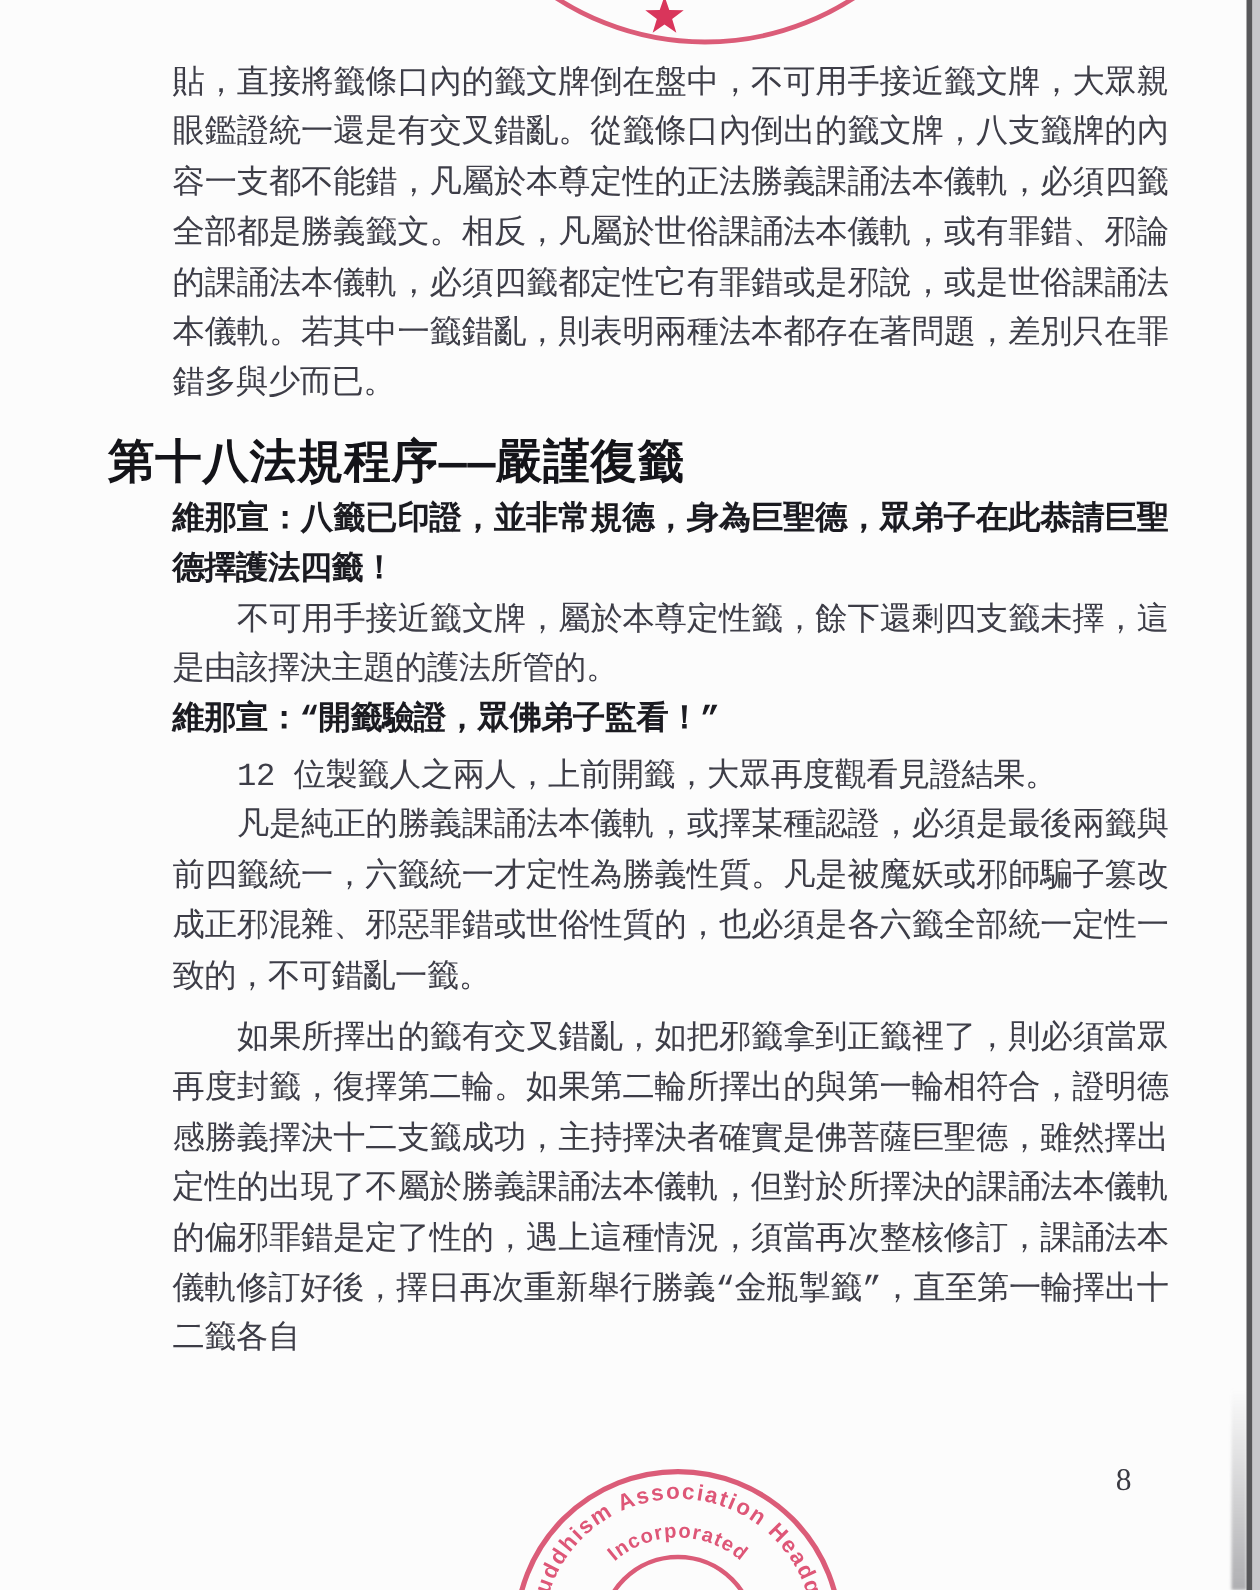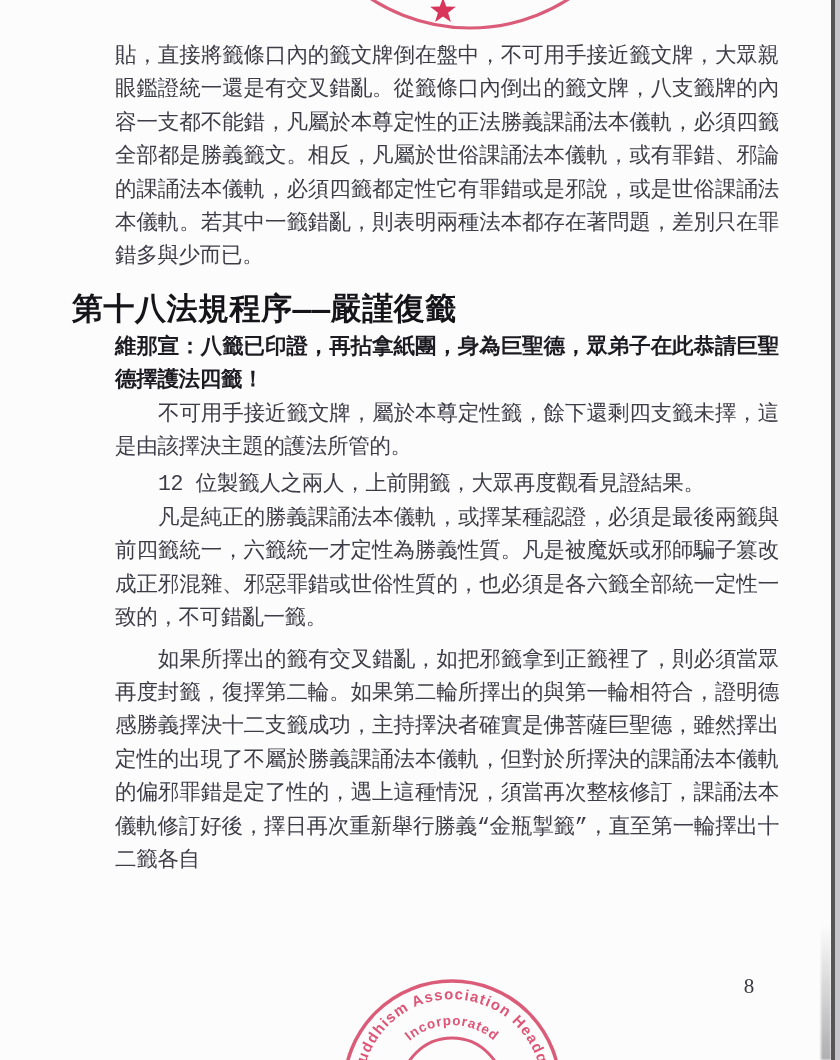--- a/index.html
+++ b/index.html
@@ -37,22 +37,23 @@
   }
 </style>
 </head>
 <body>
 
 <div class="page">
 
   <main class="doc">
     <p>貼，直接將籤條口內的籤文牌倒在盤中，不可用手接近籤文牌，大眾親眼鑑證統一還是有交叉錯亂。從籤條口內倒出的籤文牌，八支籤牌的內容一支都不能錯，凡屬於本尊定性的正法勝義課誦法本儀軌，必須四籤全部都是勝義籤文。相反，凡屬於世俗課誦法本儀軌，或有罪錯、邪論的課誦法本儀軌，必須四籤都定性它有罪錯或是邪說，或是世俗課誦法本儀軌。若其中一籤錯亂，則表明兩種法本都存在著問題，差別只在罪錯多與少而已。</p>
     <h2 class="heading">第十八法規程序——嚴謹復籤</h2>
-    <p class="bold">維那宣：八籤已印證，再拈拿紙團，身為巨聖德，眾弟子在此恭請巨聖德擇護法四籤！</p>
+    <p class="bold">維那宣：八籤已印證，並非常規德，身為巨聖德，眾弟子在此恭請巨聖德擇護法四籤！</p>
     <p class="ind">不可用手接近籤文牌，屬於本尊定性籤，餘下還剩四支籤未擇，這是由該擇決主題的護法所管的。</p>
+    <p class="bold">維那宣：“開籤驗證，眾佛弟子監看！”</p>
     <p class="ind mt4">12 位製籤人之兩人，上前開籤，大眾再度觀看見證結果。</p>
     <p class="ind">凡是純正的勝義課誦法本儀軌，或擇某種認證，必須是最後兩籤與前四籤統一，六籤統一才定性為勝義性質。凡是被魔妖或邪師騙子篡改成正邪混雜、邪惡罪錯或世俗性質的，也必須是各六籤全部統一定性一致的，不可錯亂一籤。</p>
     <p class="ind mt8">如果所擇出的籤有交叉錯亂，如把邪籤拿到正籤裡了，則必須當眾再度封籤，復擇第二輪。如果第二輪所擇出的與第一輪相符合，證明德感勝義擇決十二支籤成功，主持擇決者確實是佛菩薩巨聖德，雖然擇出定性的出現了不屬於勝義課誦法本儀軌，但對於所擇決的課誦法本儀軌的偏邪罪錯是定了性的，遇上這種情況，須當再次整核修訂，課誦法本儀軌修訂好後，擇日再次重新舉行勝義“金瓶掣籤”，直至第一輪擇出十二籤各自</p>
   </main>
 
   <div class="pagenum">8</div>
 
   <svg class="stamp-layer" width="840" height="1060" viewBox="0 0 840 1060">
 
     <g>

